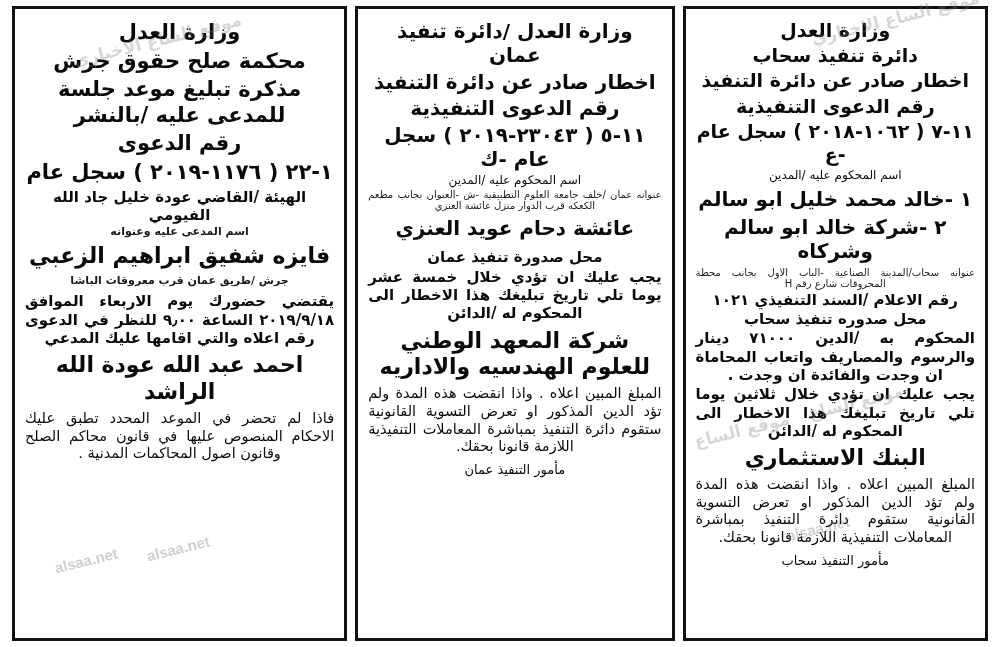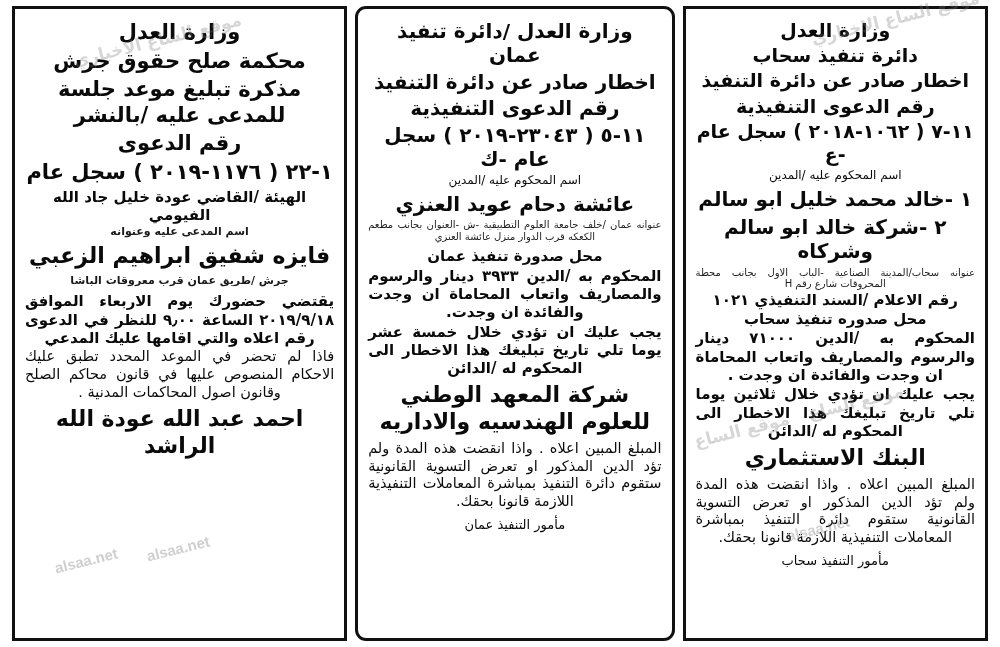--- a/index.html
+++ b/index.html
@@ -29,21 +29,21 @@
     box-sizing: border-box;
     border: 3px solid #111;
     margin: 0 4px;
     padding: 8px 10px 6px 10px;
     background: #ffffff;
     overflow: hidden;
     text-align: center;
     direction: rtl;
   }
   .notice.col1 { width: 308px; }
-  .notice.col2 { width: 322px; border-radius: 11px; }
+  .notice.col2 { width: 322px; }
   .notice.col3 { width: 338px; }
 
   .ln {
     display: block;
     color: #0a0a0a;
     line-height: 1.22;
     letter-spacing: 0px;
   }
   
   .t-title {
@@ -165,45 +165,44 @@
       <span class="ln t-body-n justify">المبلغ المبين اعلاه . واذا انقضت هذه المدة ولم تؤد الدين المذكور او تعرض التسوية القانونية ستقوم دائرة التنفيذ بمباشرة المعاملات التنفيذية اللازمة قانونا بحقك.</span>
       <span class="ln t-foot">مأمور التنفيذ سحاب</span>
     </div>
 
     <div class="notice col2">
       <span class="ln t-title2">وزارة العدل /دائرة تنفيذ عمان</span>
       <span class="ln t-title2">اخطار صادر عن دائرة التنفيذ</span>
       <span class="ln t-title2">رقم الدعوى التنفيذية</span>
       <span class="ln t-title2">١١-٥ ( ٢٣٠٤٣-٢٠١٩ ) سجل عام -ك</span>
       <span class="ln t-sub">اسم المحكوم عليه /المدين</span>
+      <span class="ln t-tiny justify">عنوانه عمان /خلف جامعة العلوم التطبيقية -ش -العنوان بجانب مطعم الكعكه قرب الدوار منزل عائشة العنزي</span>
       <span class="ln t-name">عائشة دحام عويد العنزي</span>
-      <span class="ln t-tiny justify">عنوانه عمان /خلف جامعة العلوم التطبيقية -ش -العنوان بجانب مطعم الكعكه قرب الدوار منزل عائشة العنزي</span>
       <div class="spacer4"></div>
       <span class="ln t-body">محل صدورة تنفيذ عمان</span>
-      <span class="ln t-body justify">المحكوم به /الدين ٣٩٣٣ دينار والرسوم والمصاريف واتعاب المحاماة ان وجدت والفائدة ان وجدت.</span>
       <span class="ln t-body justify">يجب عليك ان تؤدي خلال خمسة عشر يوما تلي تاريخ تبليغك هذا الاخطار الى المحكوم له /الدائن</span>
       <span class="ln t-name-lg">شركة المعهد الوطني للعلوم الهندسيه والاداريه</span>
       <span class="ln t-body-n justify">المبلغ المبين اعلاه . واذا انقضت هذه المدة ولم تؤد الدين المذكور او تعرض التسوية القانونية ستقوم دائرة التنفيذ بمباشرة المعاملات التنفيذية اللازمة قانونا بحقك.</span>
       <span class="ln t-foot">مأمور التنفيذ عمان</span>
     </div>
 
     <div class="notice col3">
       <span class="ln t-big">وزارة العدل</span>
       <span class="ln t-big">محكمة صلح حقوق جرش</span>
       <span class="ln t-big">مذكرة تبليغ موعد جلسة للمدعى عليه /بالنشر</span>
       <span class="ln t-big">رقم الدعوى</span>
       <span class="ln t-big">١-٢٢ ( ١١٧٦-٢٠١٩ ) سجل عام</span>
       <span class="ln t-body">الهيئة /القاضي عودة خليل جاد الله الفيومي</span>
       <span class="ln t-small">اسم المدعى عليه وعنوانه</span>
       <span class="ln t-name-lg">فايزه شفيق ابراهيم الزعبي</span>
       <span class="ln t-small">جرش /طريق عمان قرب معروقات الباشا</span>
       <div class="spacer4"></div>
       <span class="ln t-body justify">يقتضي حضورك يوم الاربعاء الموافق ٢٠١٩/٩/١٨ الساعة ٩٫٠٠ للنظر في الدعوى رقم اعلاه والتي اقامها عليك المدعي</span>
+      <span class="ln t-name-lg">احمد عبد الله عودة الله الراشد</span>
       <span class="ln t-body-n justify">فاذا لم تحضر في الموعد المحدد تطبق عليك الاحكام المنصوص عليها في قانون محاكم الصلح وقانون اصول المحاكمات المدنية .</span>
-      <span class="ln t-name-lg">احمد عبد الله عودة الله الراشد</span>
     </div>
 
   </div>
 
   <div class="wm wm1">موقع الساع الاخباري</div>
   <div class="wm wm2">موقع الساع</div>
   <div class="wm wm3">موقع الساع الاخباري</div>
   <div class="wm wm6">موقع الساع</div>
   <div class="wm-site wm4">alsaa.net</div>
   <div class="wm-site wm5">alsaa.net</div>

